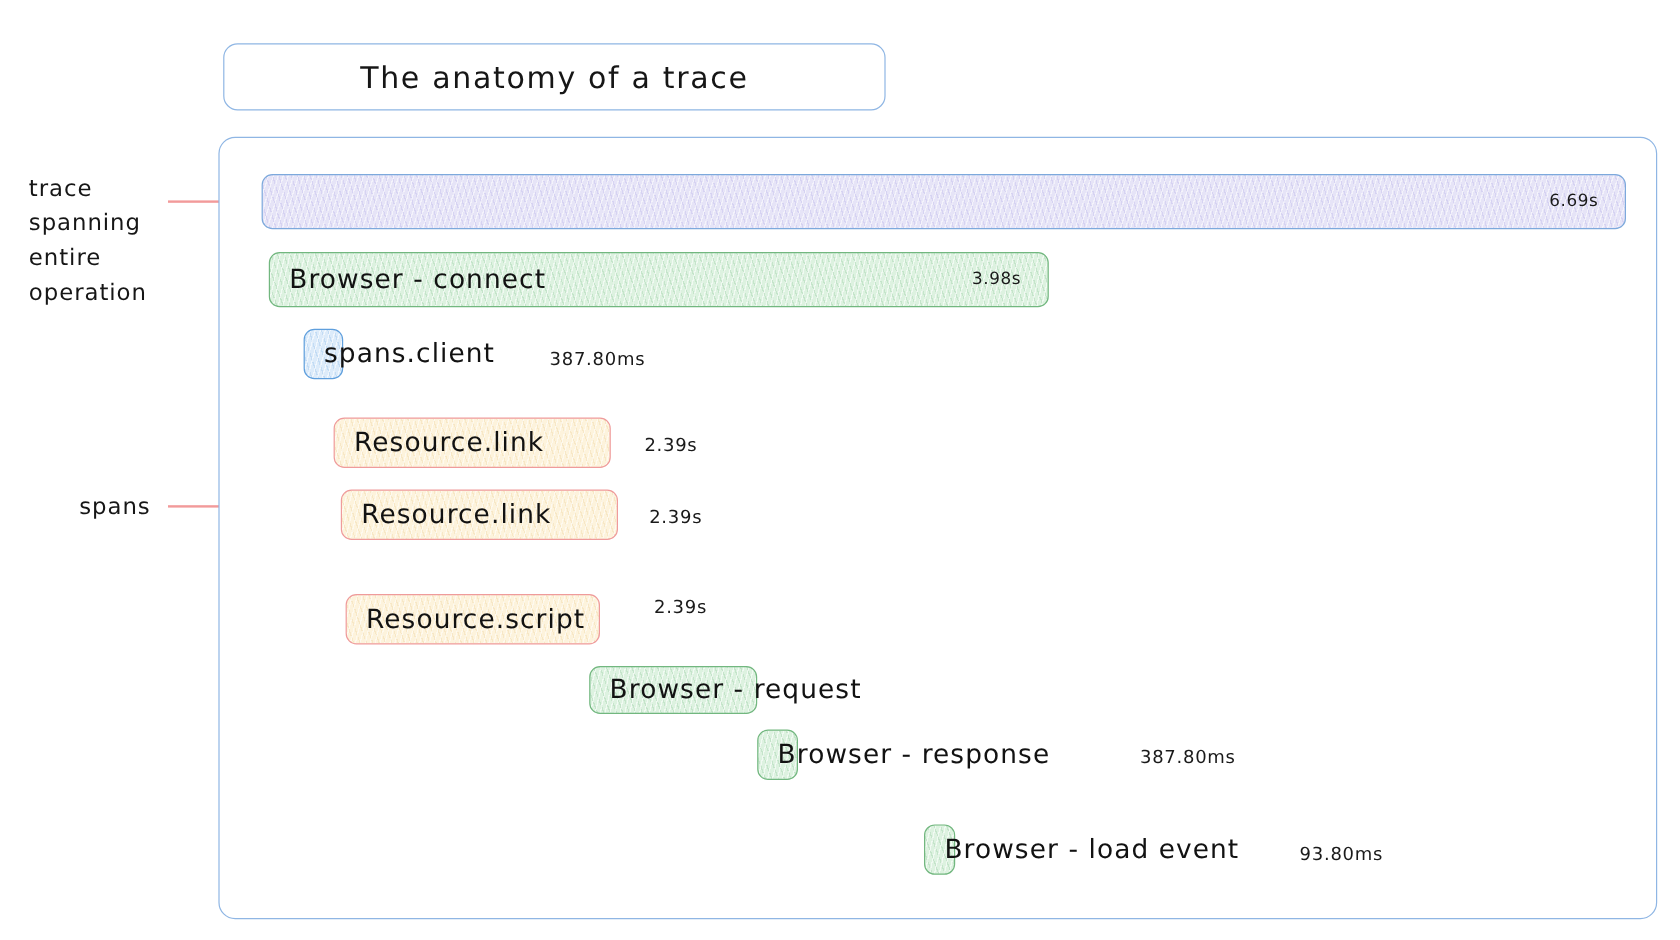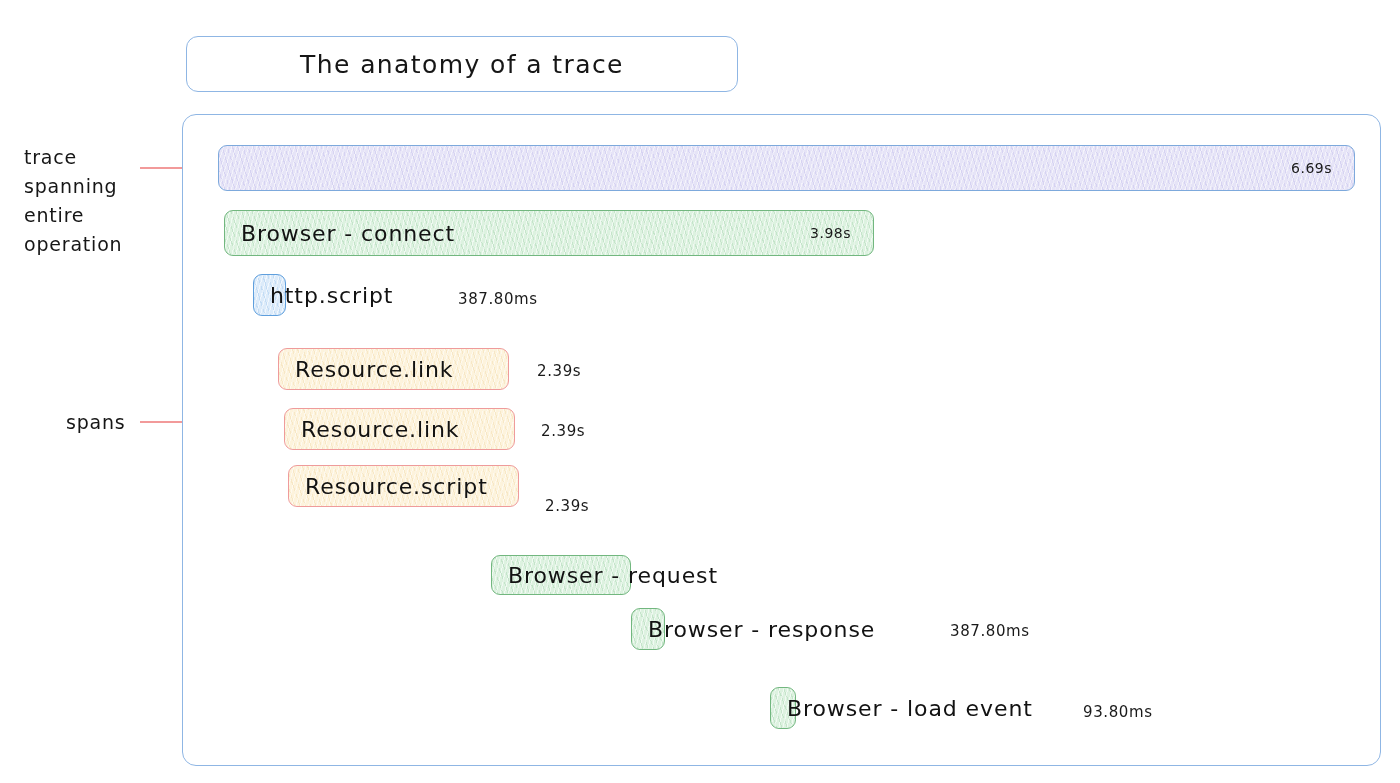--- a/index.html
+++ b/index.html
@@ -175,32 +175,32 @@
 
 <div id="bars-layer">
     <div class="bar purple" style="left: 218px; top: 145px; width: 1137px; height: 46px;">
       <span class="bar-duration-inside hand" style="right: 22px;">6.69s</span>
     </div>
     <div class="bar green" style="left: 224px; top: 210px; width: 650px; height: 46px;">
       <span class="bar-label hand">Browser - connect</span>
       <span class="bar-duration-inside hand" style="right: 22px;">3.98s</span>
     </div>
     <div class="bar blue" style="left: 253px; top: 274px; width: 33px; height: 42px;">
-      <span class="bar-label hand">http.script</span>
+      <span class="bar-label hand">spans.client</span>
     </div>
     <div class="duration-outside hand" style="left: 458px; top: 290px;">387.80ms</div>
     <div class="bar cream" style="left: 278px; top: 348px; width: 231px; height: 42px;">
       <span class="bar-label hand">Resource.link</span>
     </div>
     <div class="duration-outside hand" style="left: 537px; top: 362px;">2.39s</div>
     <div class="bar cream" style="left: 284px; top: 408px; width: 231px; height: 42px;">
       <span class="bar-label hand">Resource.link</span>
     </div>
     <div class="duration-outside hand" style="left: 541px; top: 422px;">2.39s</div>
-    <div class="bar cream" style="left: 288px; top: 465px; width: 231px; height: 42px;">
+    <div class="bar cream" style="left: 288px; top: 495px; width: 212px; height: 42px;">
       <span class="bar-label hand">Resource.script</span>
     </div>
     <div class="duration-outside hand" style="left: 545px; top: 497px;">2.39s</div>
     <div class="bar green" style="left: 491px; top: 555px; width: 140px; height: 40px;">
       <span class="bar-label hand">Browser - request</span>
     </div>
     <div class="bar green" style="left: 631px; top: 608px; width: 14px; height: 42px; padding-left: 32px;">
       <span class="bar-label hand">Browser - response</span>
     </div>
     <div class="duration-outside hand" style="left: 950px; top: 622px;">387.80ms</div>

